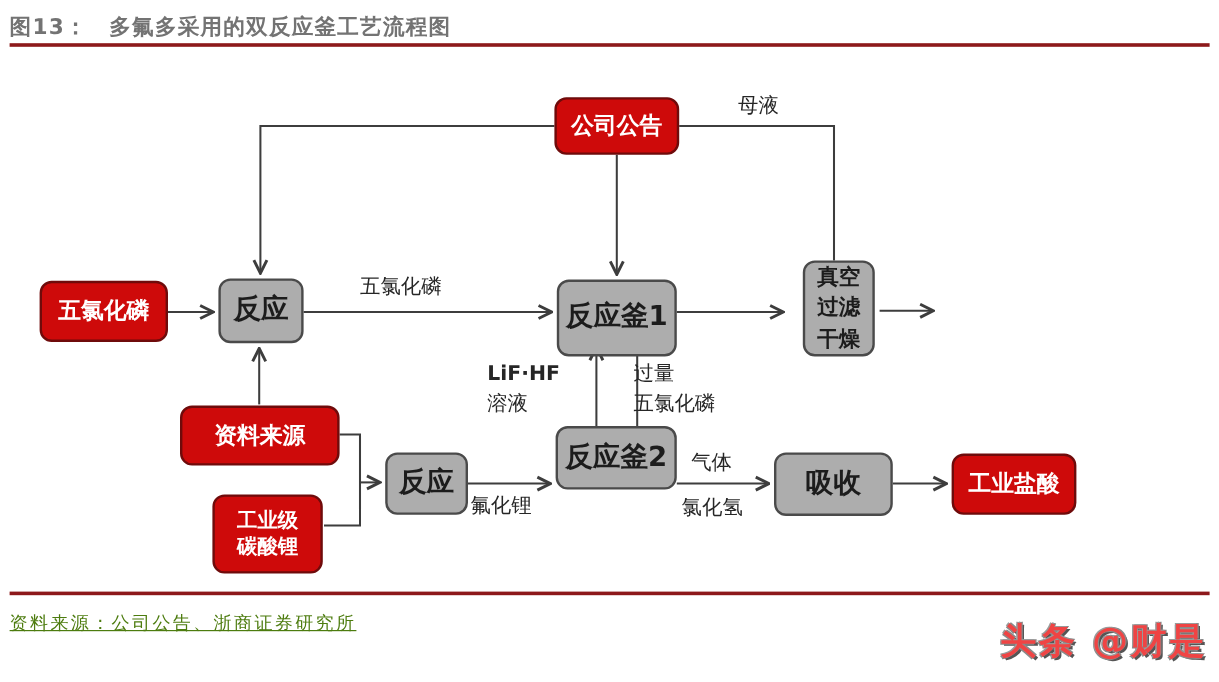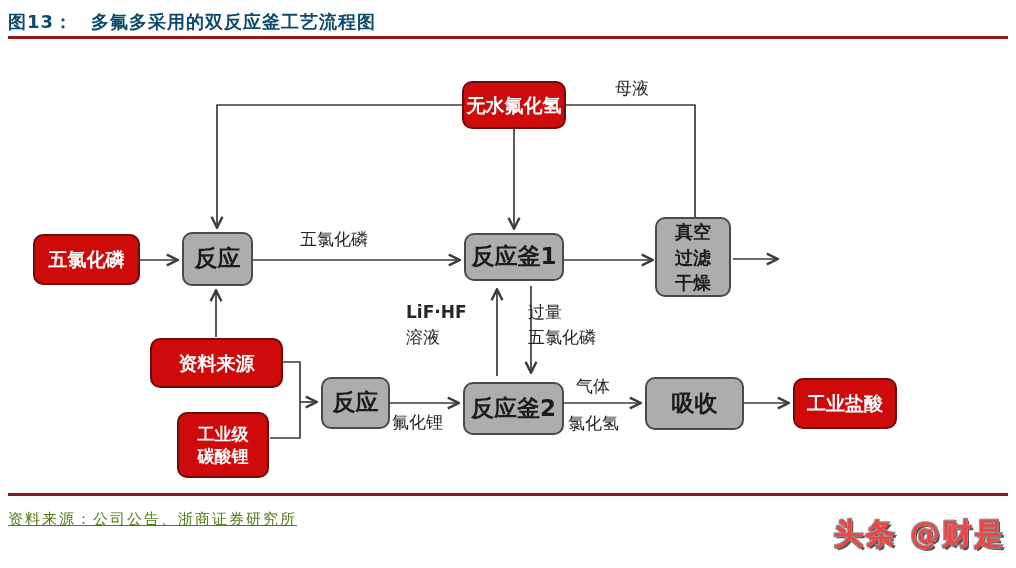--- a/index.html
+++ b/index.html
@@ -1,21 +1,21 @@
 <!DOCTYPE html>
 <html><head>
 <meta charset="utf-8">
 <style>
   html,body{margin:0;padding:0;background:#ffffff;}
   .page{
     position:relative;width:1016px;height:568px;background:#ffffff;overflow:hidden;
     font-family:"DejaVu Sans",sans-serif;
   }
   
-  .caption{position:absolute;left:8px;top:10px;font-size:18px;font-weight:bold;color:#0c4a6e;letter-spacing:1px;}
+  .caption{position:absolute;left:8px;top:10px;font-size:18px;font-weight:bold;color:#737373;letter-spacing:1px;}
   .caption .prefix{margin-right:18px;}
   .rule{position:absolute;left:8px;width:1000px;height:3px;background:#8D191B;}
   .rule.top{top:36px;}
   .rule.bottom{top:493px;}
   .source{position:absolute;left:8px;top:510px;font-size:15px;color:#4d7c0f;letter-spacing:2px;text-decoration:underline;}
   .watermark{
     position:absolute;right:10px;top:514px;font-size:30px;font-weight:bold;letter-spacing:2px;
     color:#ef4444;
     text-shadow:-1px -1px 0 #9a9a9a,1px -1px 0 #8a8a8a,-1px 1px 0 #8a8a8a,2px 2px 0 #555555;
   }
@@ -29,27 +29,27 @@
   .node.red{background:#CE0A0A;border:2px solid #6F0B0B;color:#ffffff;font-weight:bold;font-size:19px;}
   .node.gray{background:#ADADAD;border:2px solid #4A4A4A;color:#1c1c1c;font-weight:600;font-size:23px;}
   .node .ln{display:block;}
   .elabel{position:absolute;color:#262626;font-size:17px;line-height:1.45;font-weight:500;}
   .elabel .ln{display:block;}
   .elabel .latin{font-weight:bold;}
   
   .n-distill {left:462px;top:81px; width:104px;height:48px;}
   .n-pcl5    {left:33px; top:234px;width:107px;height:51px;}
   .n-react1  {left:182px;top:232px;width:71px; height:54px;}
-  .n-reactor1{left:464px;top:233px;width:100px;height:48px;}
-  .n-vacuum  {left:655px;top:217px;width:76px; height:80px;font-size:18px !important;line-height:1.4 !important;justify-content:flex-end;}
+  .n-reactor1{left:464px;top:233px;width:100px;height:64px;}
+  .n-vacuum  {left:669px;top:217px;width:60px; height:80px;font-size:18px !important;line-height:1.4 !important;}
   .n-lipf6   {left:782px;top:233px;width:121px;height:50px;}
   .n-ahf     {left:150px;top:338px;width:133px;height:50px;}
   .n-li2co3  {left:177px;top:412px;width:92px; height:66px;font-size:17px !important;}
   .n-react2  {left:321px;top:377px;width:69px; height:52px;}
-  .n-reactor2{left:463px;top:382px;width:101px;height:53px;}
+  .n-reactor2{left:463px;top:355px;width:101px;height:53px;}
   .n-absorb  {left:645px;top:377px;width:99px; height:53px;}
   .n-hcl     {left:793px;top:378px;width:104px;height:51px;}
   
   .l-mother {left:615px;top:76px; width:70px;}
   .l-pcl5   {left:300px;top:227px;width:125px;}
   .l-lifhf  {left:406px;top:300px;width:92px;}
   .l-excess {left:528px;top:300px;width:98px;}
   .l-lif    {left:392px;top:410px;width:66px;}
   .l-gas1   {left:576px;top:374px;width:52px;}
   .l-gas2   {left:568px;top:411px;width:70px;}
@@ -85,21 +85,21 @@
         <path d="M216,337 V291" marker-end="url(#arr)"></path>
         <path d="M283,362 L300,362 L300,438 L270,438"></path>
         <path d="M300,402 H316" marker-end="url(#arr)"></path>
         <path d="M390,403 H458" marker-end="url(#arr)"></path>
         <path d="M564,403 H640" marker-end="url(#arr)"></path>
         <path d="M744,403 H788" marker-end="url(#arr)"></path>
       </g>
     </svg>
 
     <div class="node red n-distill">
-      <span>无水氟化氢</span>
+      <span>公司公告</span>
     </div>
 
     <div class="node red n-pcl5">
       <span>五氯化磷</span>
     </div>
 
     <div class="node gray n-react1">
       <span>反应</span>
     </div>
 

